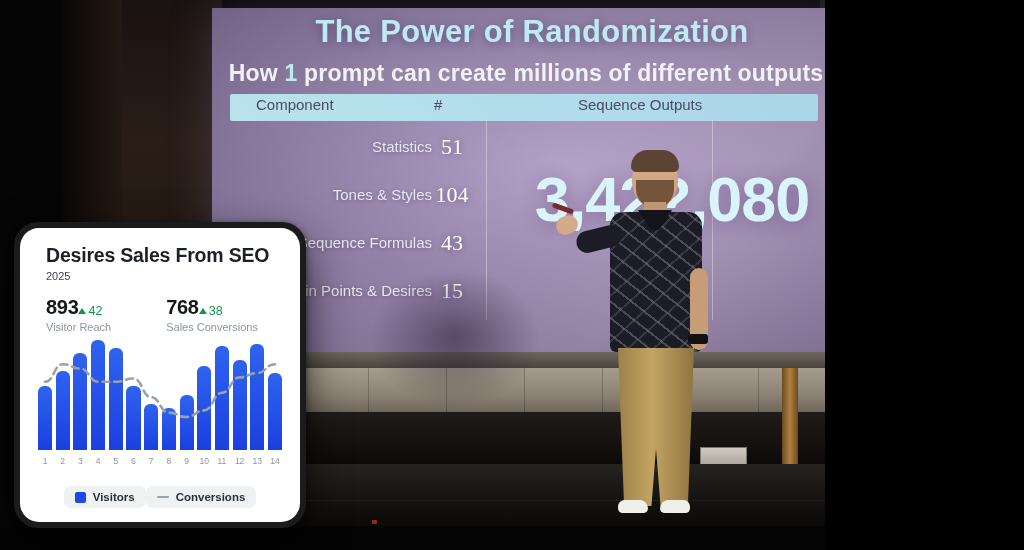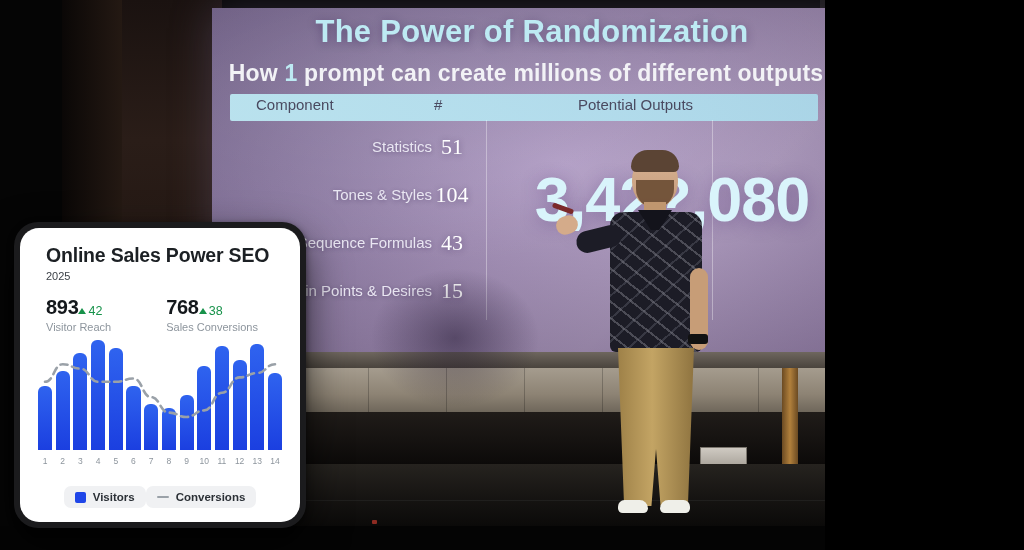--- a/index.html
+++ b/index.html
@@ -158,21 +158,21 @@
     <div class="screen">
       <div class="screen-vig"></div>
 
       <div class="slide-title">The Power of Randomization</div>
 
       <div class="slide-sub"><span>How </span><span class="hl">1</span><span> prompt can create millions of different outputs</span></div>
 
       <div class="tbl-head"></div>
       <div class="th c1">Component</div>
       <div class="th c2">#</div>
-      <div class="th c3">Potential Outputs</div>
+      <div class="th c3">Sequence Outputs</div>
 
       <div class="tbl-vline vl1"></div>
       <div class="tbl-vline vl2"></div>
 
       <div class="trow" style="left:50px;top:130px;">Statistics</div>
       <div class="tnum" style="left:205px;top:126px;">51</div>
 
       <div class="trow" style="left:50px;top:178px;">Tones &amp; Styles</div>
       <div class="tnum" style="left:205px;top:174px;">104</div>
 
@@ -211,21 +211,21 @@
       <div class="p-watch"></div>
       <div class="p-pants"></div>
       <div class="p-shoe-l"></div>
       <div class="p-shoe-r"></div>
     </div>
   </div>
 
   <div class="card-frame"></div>
   <div class="card">
 
-    <div class="card-title">Online Sales Power SEO</div>
+    <div class="card-title">Desires Sales From SEO</div>
     <div class="card-sub">2025</div>
 
     <div class="stats">
       <div class="stat">
         <div class="stat-row">
           <span class="stat-val">893</span>
           <span class="stat-delta">
             <i class="caret"></i>
             <span>42</span>
           </span>

